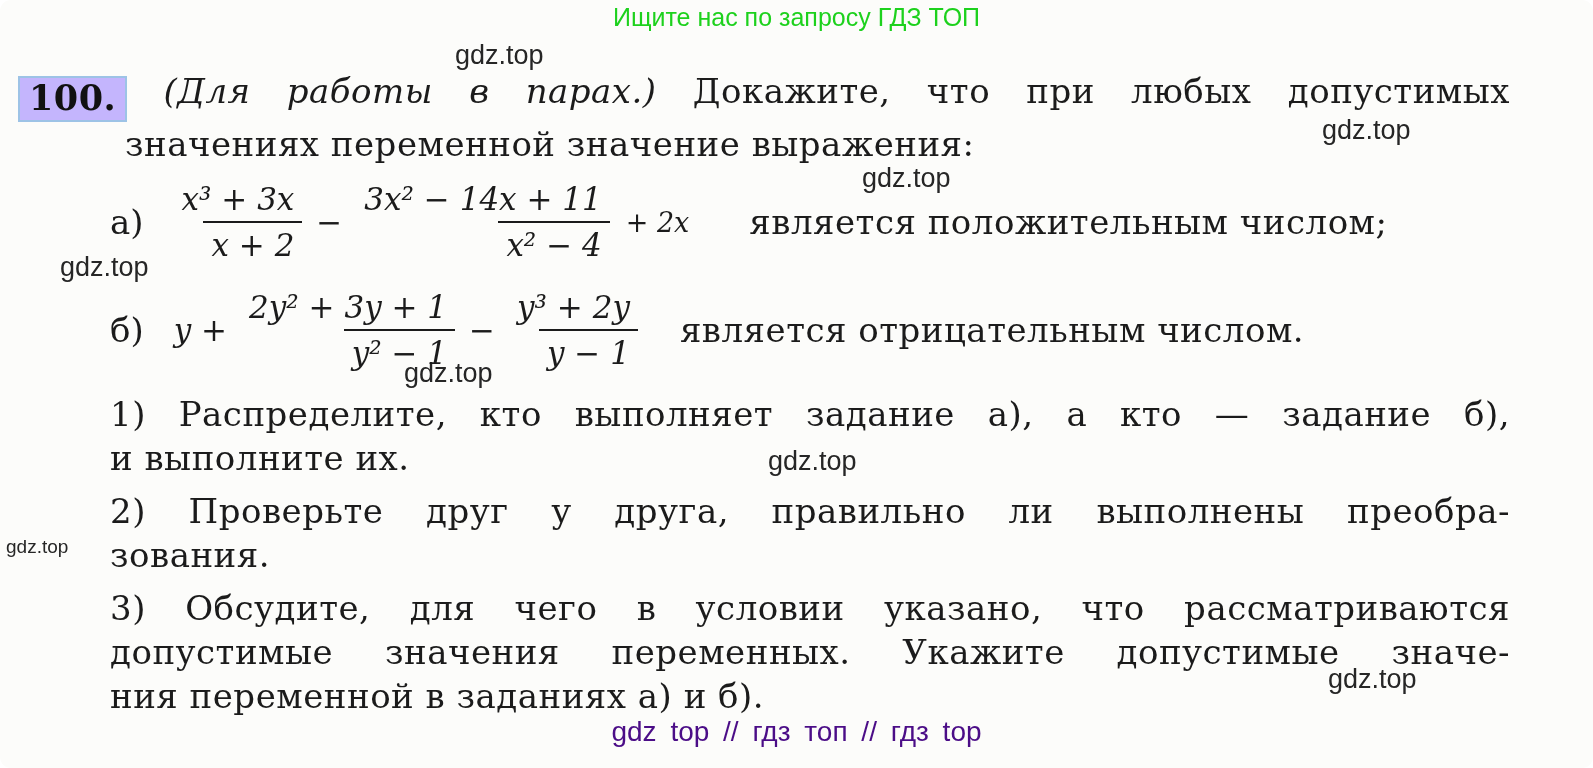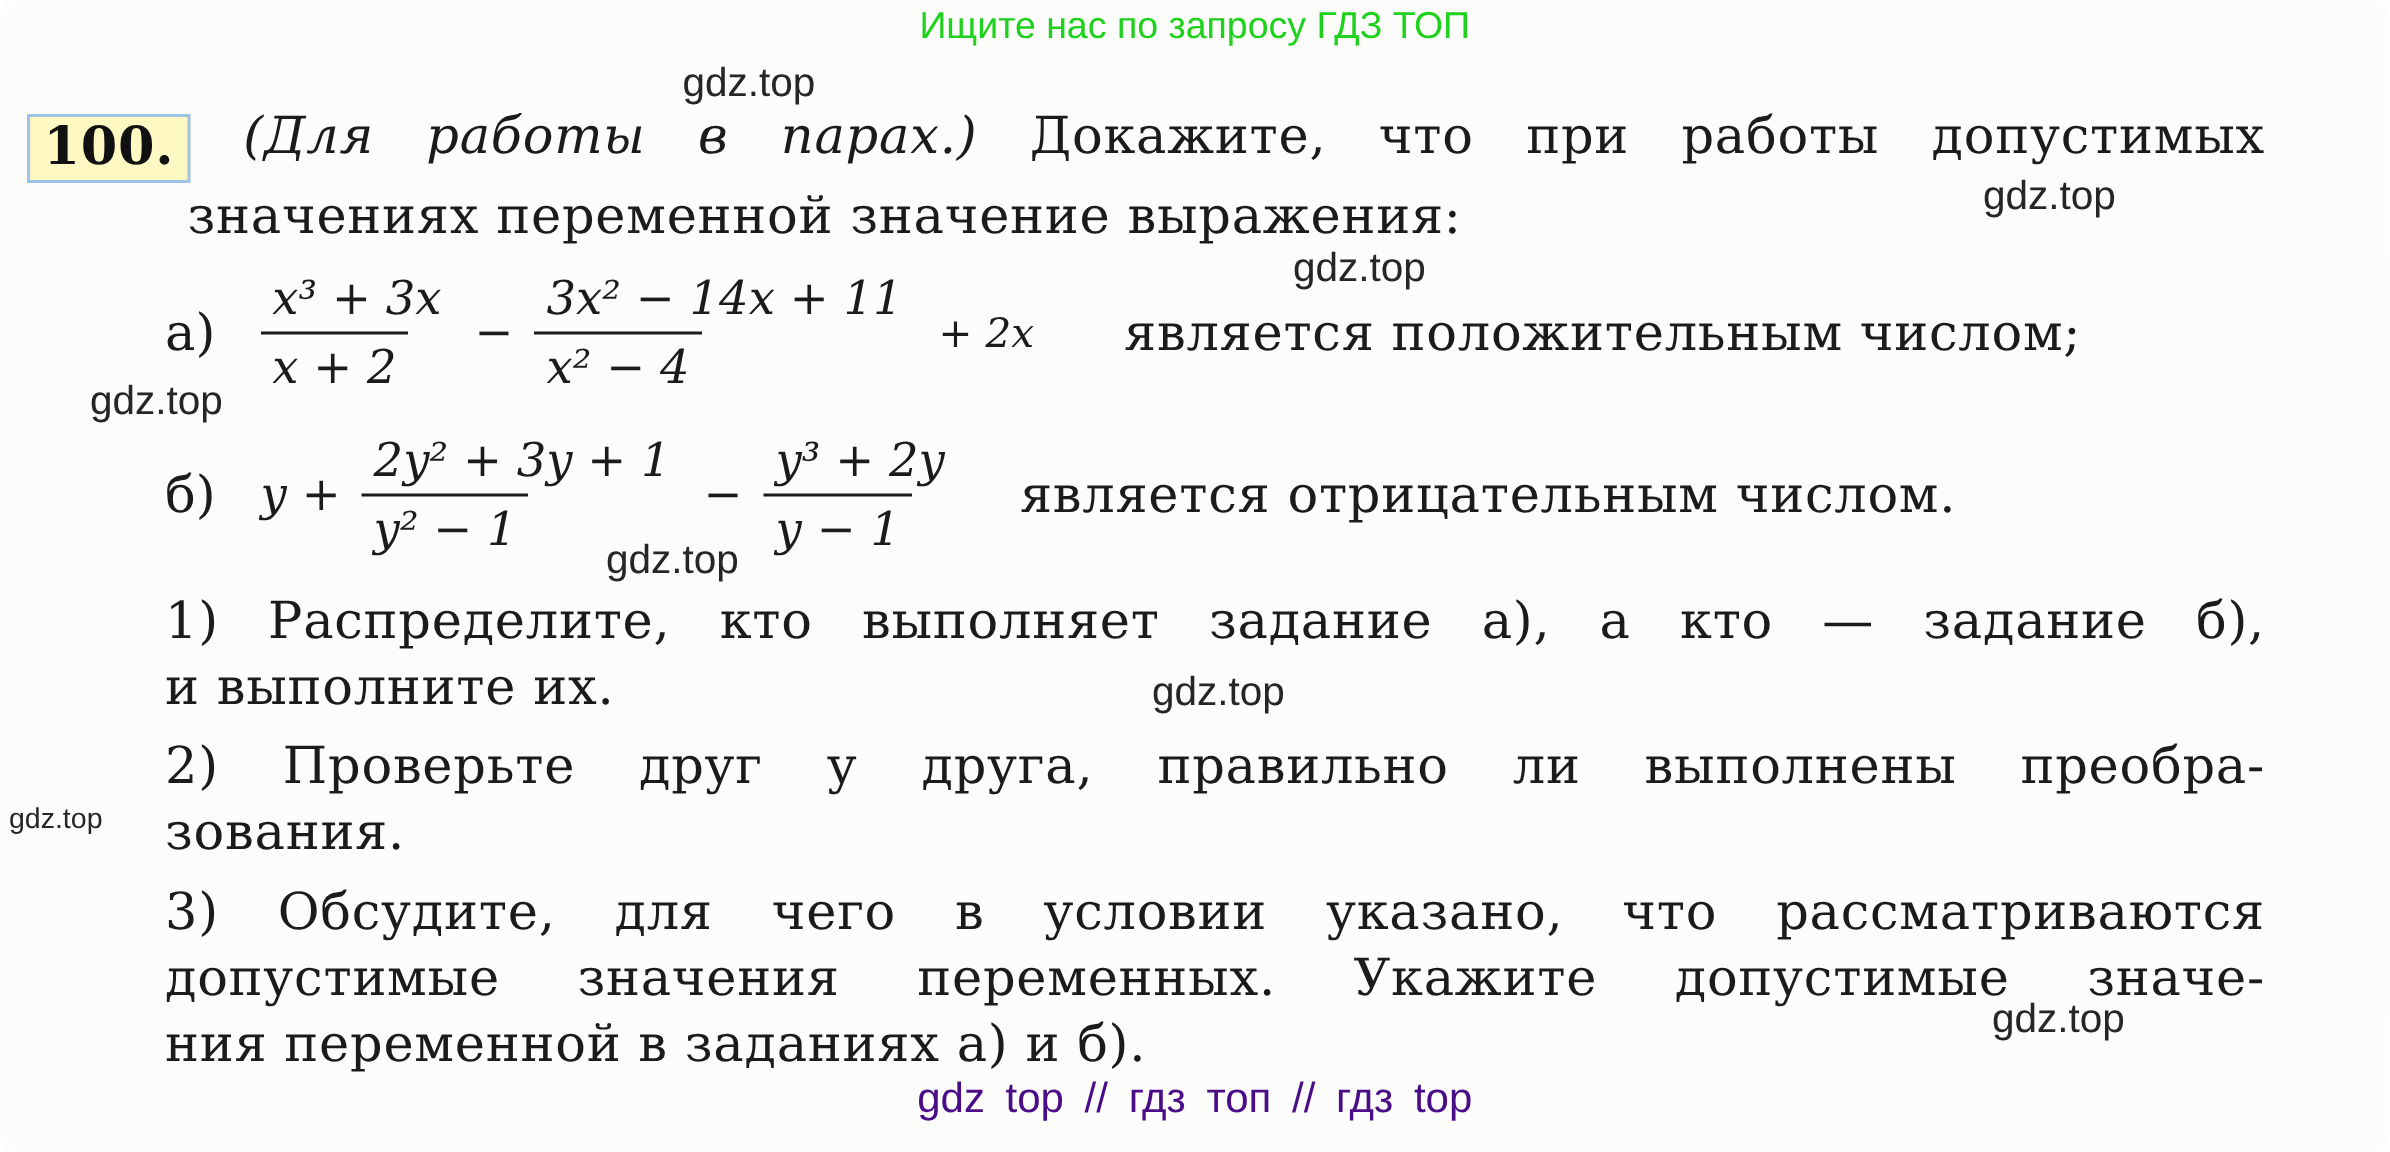--- a/index.html
+++ b/index.html
@@ -50,40 +50,40 @@
     text-align-last:justify;
   }
   .line1{line-height:47px;}
   .indent2{padding-left:107px;}
   .taskline{padding-left:92px;}
   .gap{margin-top:9px;}
   .italic{font-style:italic;}
   .numbox{
     display:inline-block;
     border:2px solid #9dc3e6;
-    background:#fef9c3;
+    background:#c4b5fd;
     padding:0 9px 2px 9px;
     font-weight:bold;
     font-size:35px;line-height:40px;
     vertical-align:-7px;
     color:#111;
   }
   
   .formula{
     display:flex;align-items:center;
     padding-left:92px;
     height:100px;
     font-size:31px;
   }
   .formula-a{margin-top:6px;margin-bottom:8px;}
   .formula-b{margin-top:8px;margin-bottom:12px;}
   .flabel{font-size:34px;margin-right:30px;}
   .math{font-style:italic;}
   .frac{
-    display:inline-flex;flex-direction:column;align-items:flex-start;
+    display:inline-flex;flex-direction:column;align-items:flex-end;
     font-style:italic;
   }
   .frac .num{padding:0 8px 5px 8px;line-height:34px;}
   .frac .den{border-top:2.5px solid #1b1b1b;padding:5px 8px 0 8px;line-height:34px;}
   .op{margin:0 14px;}
   .lead{margin-right:14px;}
   .tail{margin-left:16px;font-size:27px;}
   .ftext{font-style:normal;font-size:34px;letter-spacing:0.5px;}
   .ftext-a{margin-left:60px;}
   .ftext-b{margin-left:42px;}
@@ -112,21 +112,21 @@
   <span class="wm wm5">gdz.top</span>
   <span class="wm wm6">gdz.top</span>
   <span class="wm wm7">gdz.top</span>
   <span class="wm wm8">gdz.top</span>
 
   <div class="content">
 
     <div class="line line1 justify">
       <span class="numbox">100.</span>
       <span class="italic">(Для работы в парах.)</span>
-      <span>Докажите, что при работы допустимых</span>
+      <span>Докажите, что при любых допустимых</span>
     </div>
 
     <div class="line indent2">значениях переменной значение выражения:</div>
 
     <div class="formula formula-a">
       <span class="flabel">а)</span>
       <span class="frac">
         <span class="num">x³ + 3x</span>
         <span class="den">x + 2</span>
       </span>

